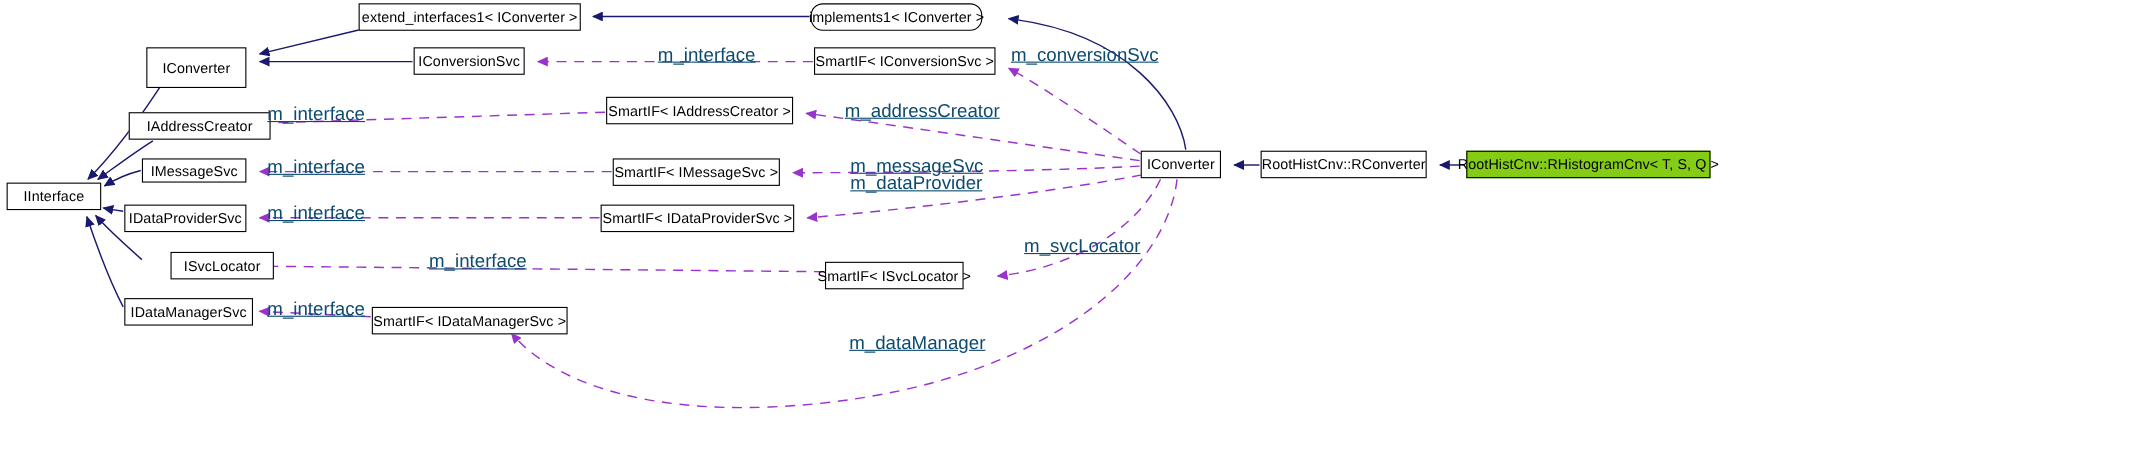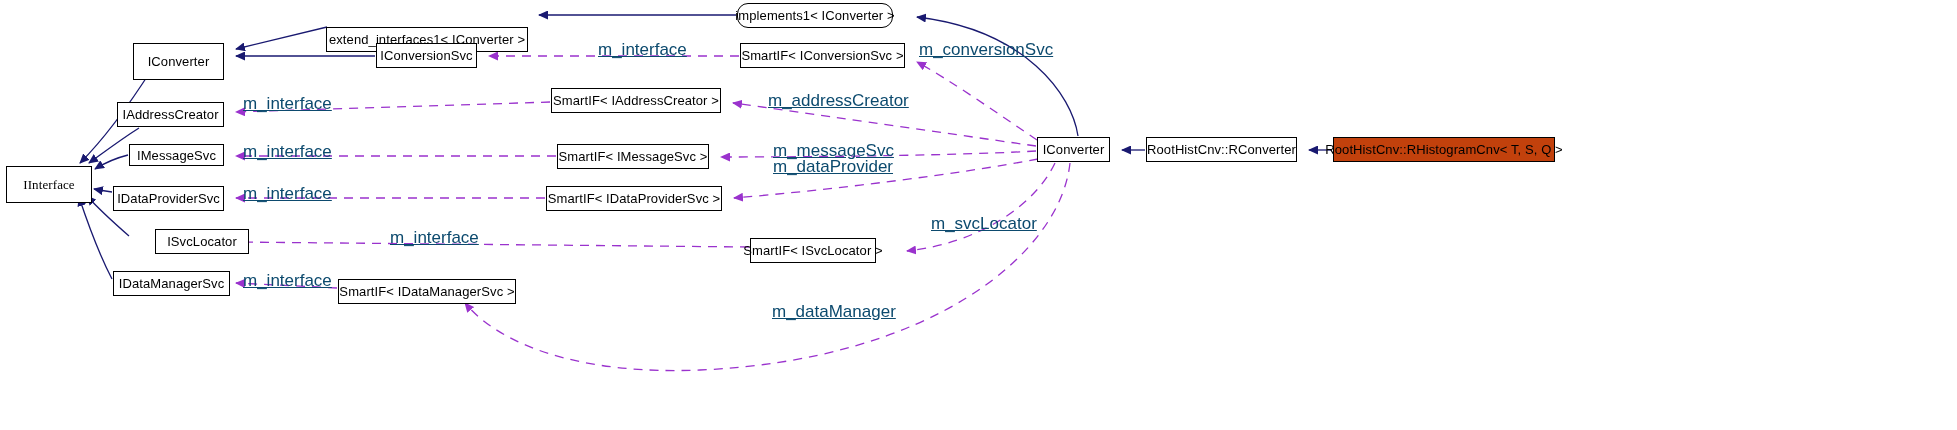--- a/index.html
+++ b/index.html
@@ -36,21 +36,21 @@
     line-height: 1;
     white-space: nowrap;
     display: flex;
     align-items: center;
     justify-content: center;
     padding: 0 7px;
     letter-spacing: 0.1px;
     z-index: 5;
   }
   .node.highlight {
-    background: #c2410c;
+    background: #84cc16;
   }
   .edge-label {
     position: absolute;
     font-size: 17px;
     color: #0c4a6e;
     white-space: nowrap;
     background: transparent;
     z-index: 6;
     line-height: 1;
     text-decoration: underline;
@@ -96,28 +96,28 @@
       <path d="M545,198 L236,198"></path>
       <path d="M1038,159 C960,174 830,190 734,198"></path>
       <path d="M749,247 L236,242"></path>
       <path d="M1055,163 C1035,205 980,243 907,251"></path>
       <path d="M337,288 L236,283"></path>
       <path d="M1070,163 C1060,255 930,360 700,370 C580,375 500,345 465,303"></path>
     </g>
   </svg>
 
   <div id="node-container">
-      <div class="node" style="left: 6px; top: 166px; width: 86px; height: 37px; font-family: Liberation Serif, serif;">IInterface</div>
+      <div class="node" style="left: 6px; top: 166px; width: 86px; height: 25px;">IInterface</div>
       <div class="node" style="left: 133px; top: 43px; width: 91px; height: 37px;">IConverter</div>
-      <div class="node" style="left: 117px; top: 102px; width: 107px; height: 25px;">IAddressCreator</div>
+      <div class="node" style="left: 117px; top: 102px; width: 129px; height: 25px;">IAddressCreator</div>
       <div class="node" style="left: 129px; top: 144px; width: 95px; height: 22px;">IMessageSvc</div>
       <div class="node" style="left: 113px; top: 186px; width: 111px; height: 25px;">IDataProviderSvc</div>
       <div class="node" style="left: 130px; top: 229px; width: 94px; height: 25px; margin-left: 25px;">ISvcLocator</div>
       <div class="node" style="left: 113px; top: 271px; width: 117px; height: 25px;">IDataManagerSvc</div>
-      <div class="node" style="left: 326px; top: 3px; width: 202px; height: 25px; margin-top: 24px;">extend_interfaces1&lt; IConverter &gt;</div>
+      <div class="node" style="left: 326px; top: 3px; width: 202px; height: 25px;">extend_interfaces1&lt; IConverter &gt;</div>
       <div class="node" style="left: 376px; top: 43px; width: 101px; height: 25px;">IConversionSvc</div>
       <div class="node" style="left: 551px; top: 88px; width: 170px; height: 25px;">SmartIF&lt; IAddressCreator &gt;</div>
       <div class="node" style="left: 557px; top: 144px; width: 152px; height: 25px;">SmartIF&lt; IMessageSvc &gt;</div>
       <div class="node" style="left: 546px; top: 186px; width: 176px; height: 25px;">SmartIF&lt; IDataProviderSvc &gt;</div>
       <div class="node" style="left: 750px; top: 238px; width: 126px; height: 25px;">SmartIF&lt; ISvcLocator &gt;</div>
       <div class="node" style="left: 338px; top: 279px; width: 178px; height: 25px;">SmartIF&lt; IDataManagerSvc &gt;</div>
       <div class="node" style="left: 737px; top: 3px; width: 156px; height: 25px; border-radius: 11px;">implements1&lt; IConverter &gt;</div>
       <div class="node" style="left: 740px; top: 43px; width: 165px; height: 25px;">SmartIF&lt; IConversionSvc &gt;</div>
       <div class="node" style="left: 1037px; top: 137px; width: 73px; height: 25px;">IConverter</div>
       <div class="node" style="left: 1146px; top: 137px; width: 151px; height: 25px;">RootHistCnv::RConverter</div>

